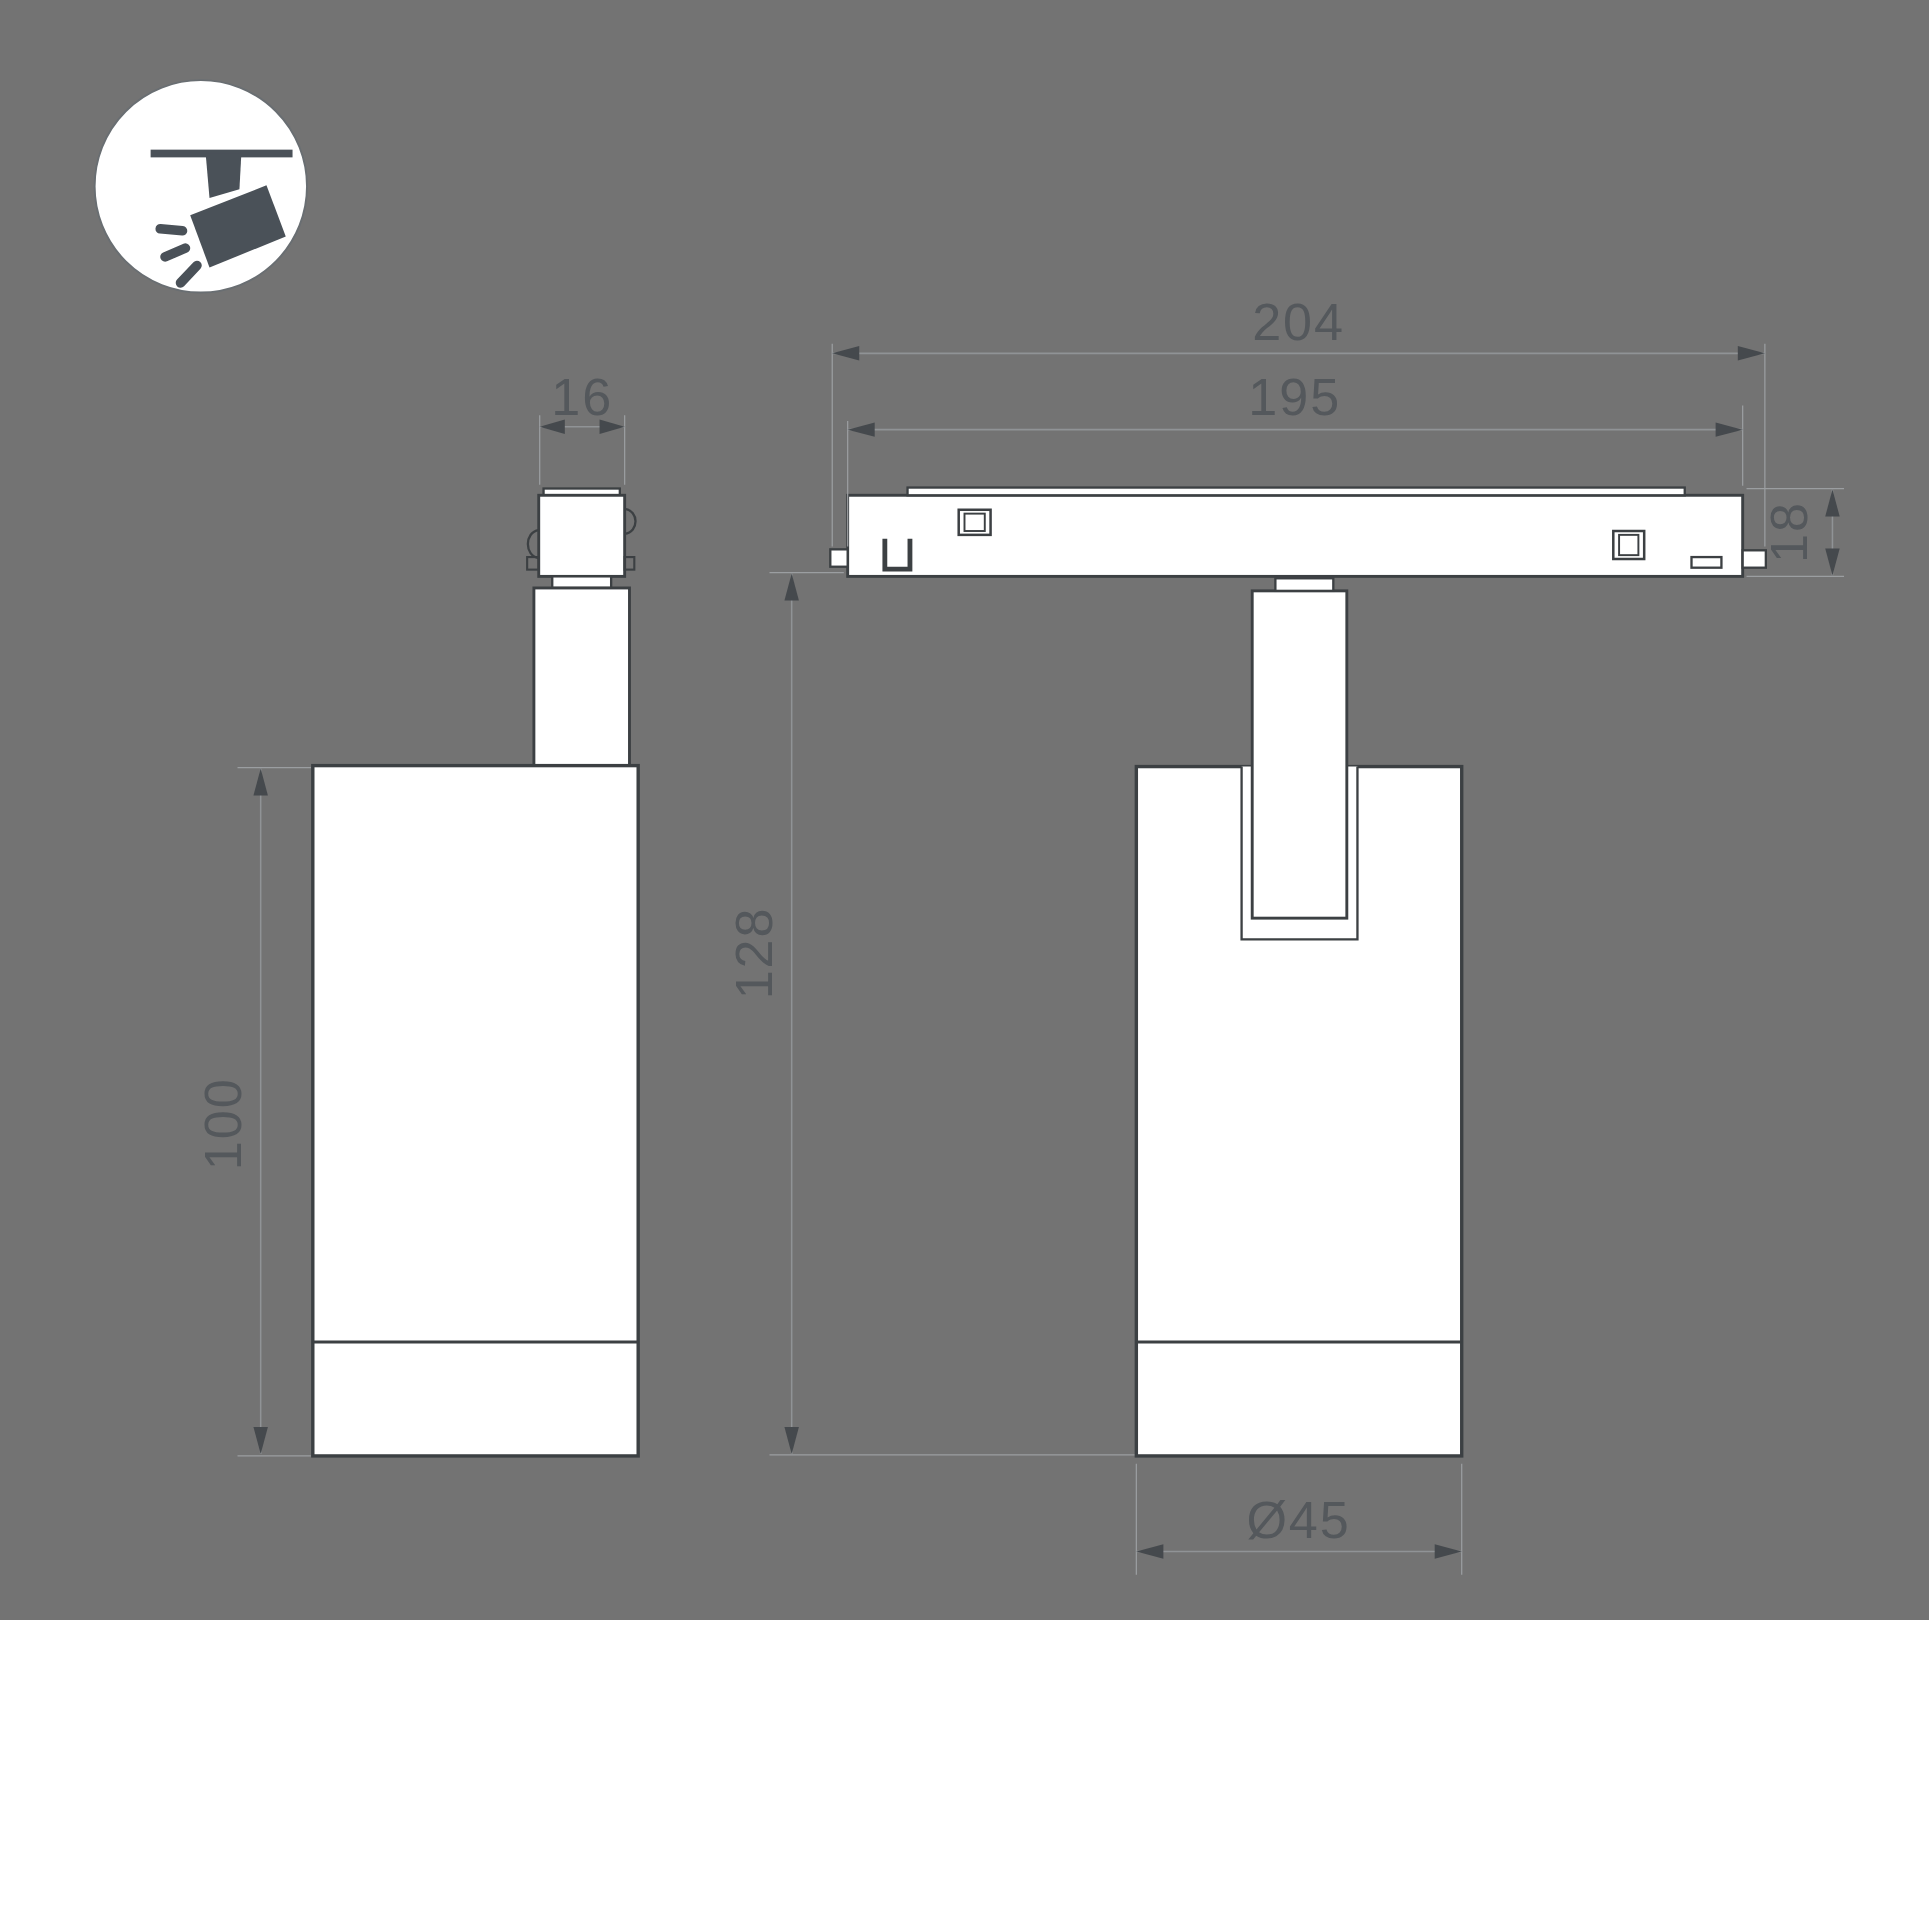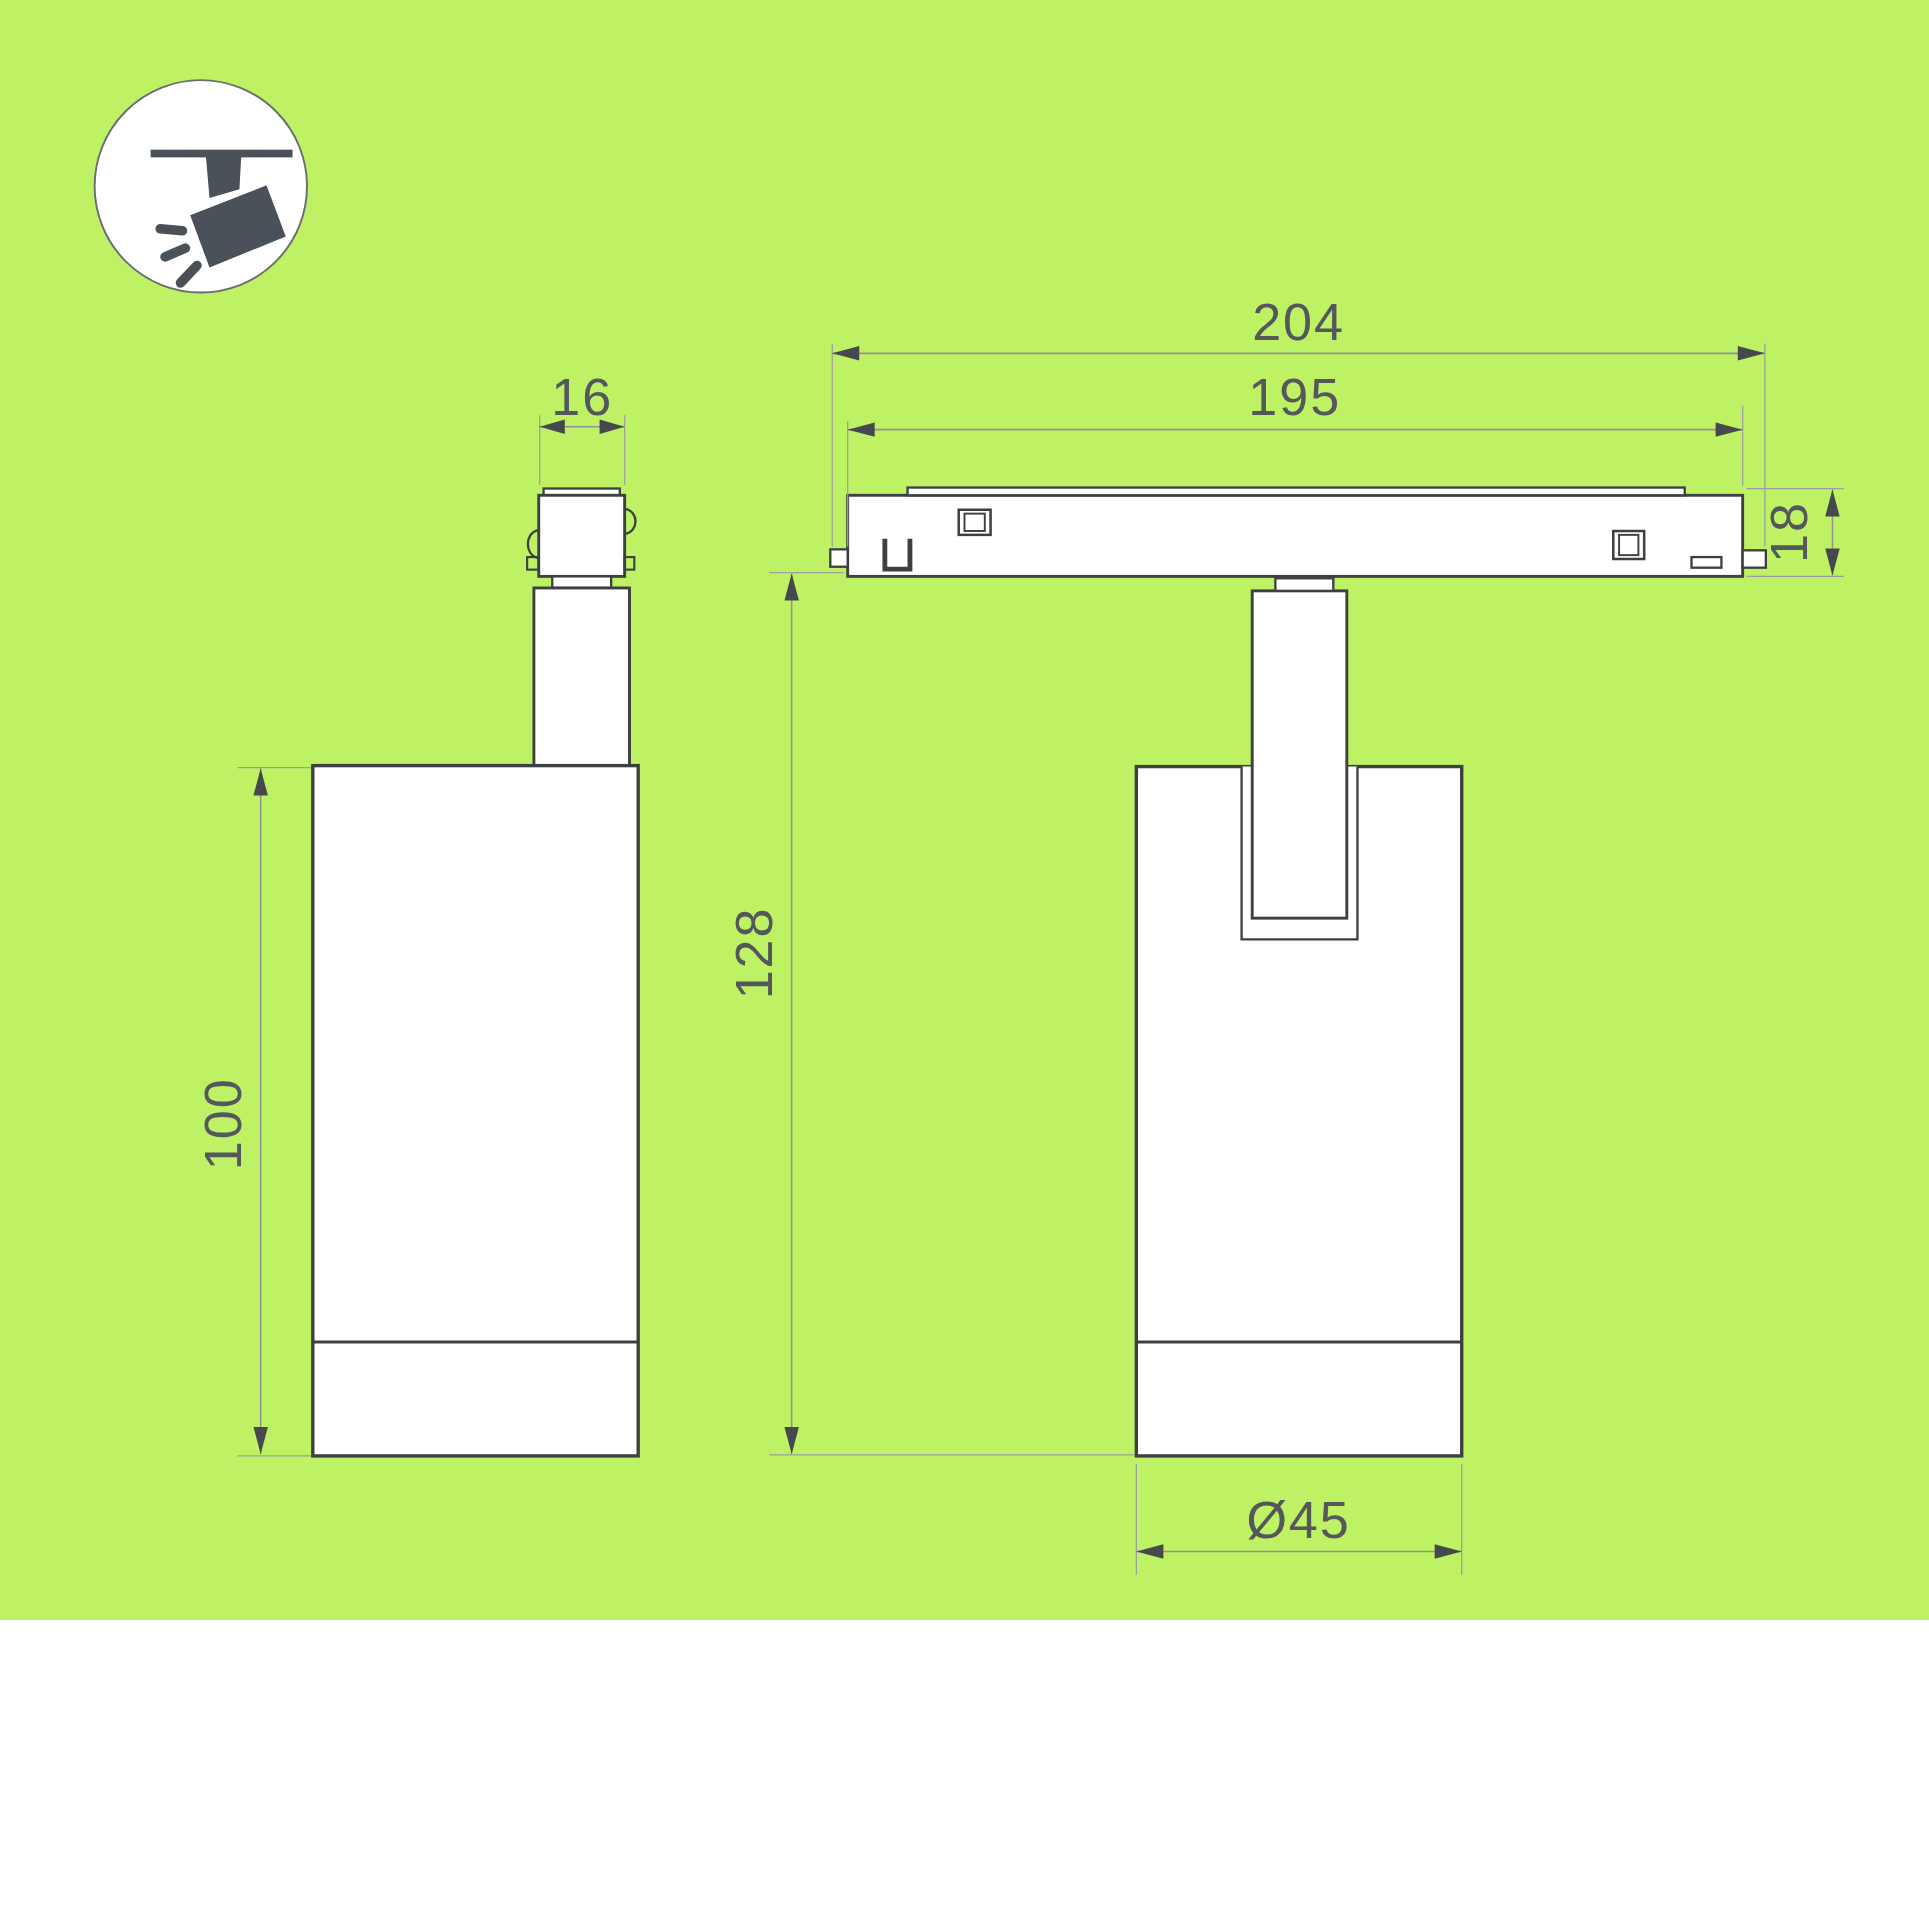--- a/index.html
+++ b/index.html
@@ -7,21 +7,21 @@
     padding: 0;
     background: #ffffff;
     width: 1929px;
     height: 1929px;
     font-family: "Liberation Sans", sans-serif;
   }
   .stage {
     position: relative;
     width: 1929px;
     height: 1620px;
-    background: #bef264;
+    background: #737373;
     overflow: hidden;
   }
   svg { display: block; }
   .outline  { fill: #ffffff; stroke: #3c4043; }
   .outline-nf { fill: none; stroke: #3c4043; }
   .dimline  { stroke: #909396; stroke-width: 1.6; fill: none; }
   .extline  { stroke: #9b9ea1; stroke-width: 1.3; fill: none; }
   .arrow    { fill: #45494d; stroke: none; }
   .dimtext  {
     fill: #54585c;

